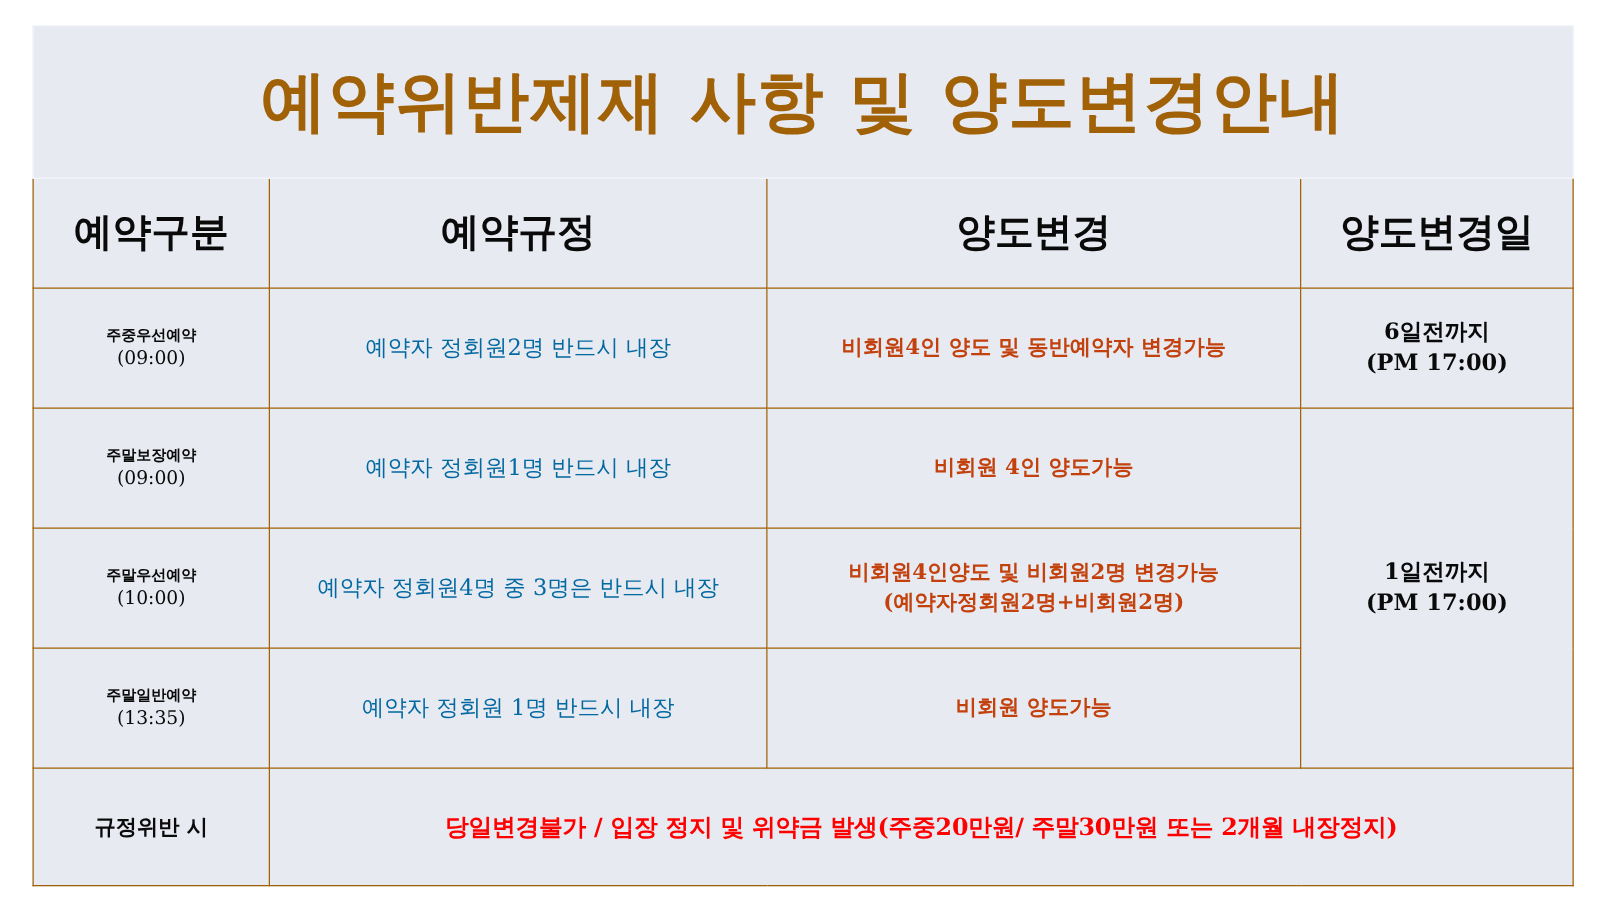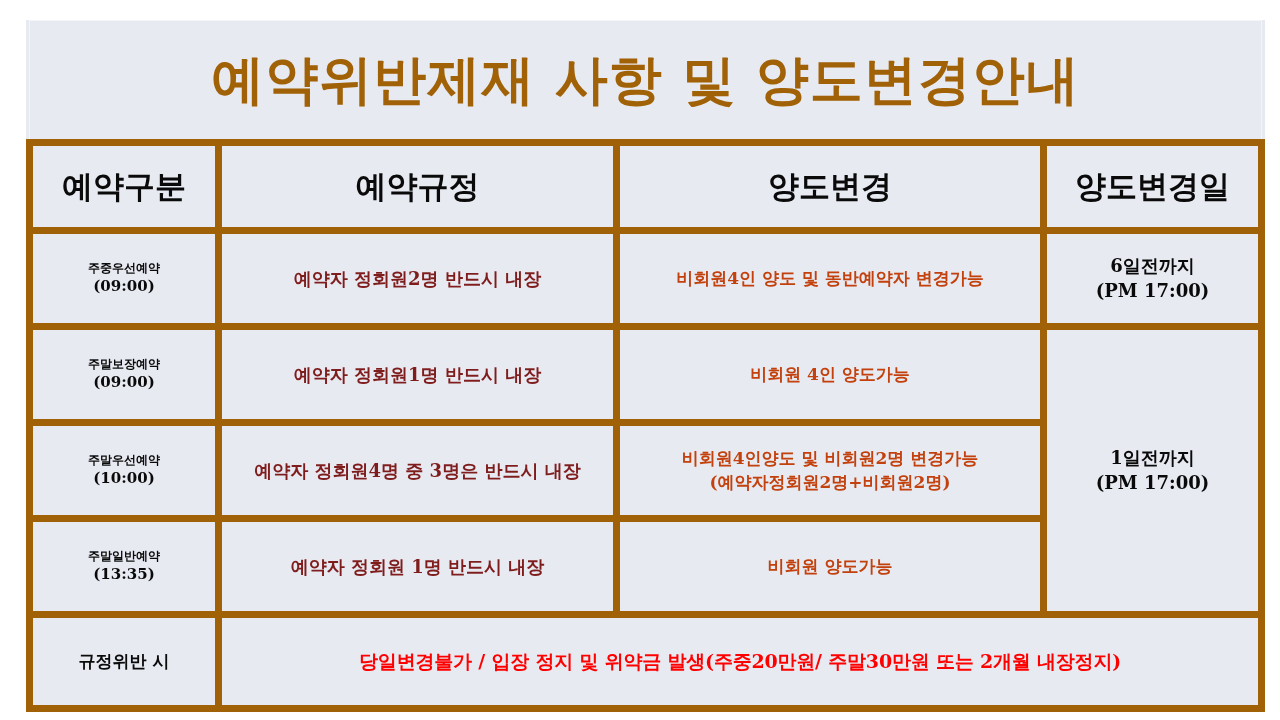--- a/index.html
+++ b/index.html
@@ -31,21 +31,21 @@
 
   table.notice {
     width: 100%;
     height: 100%;
     border-collapse: collapse;
     table-layout: fixed;
     background: #e8eaf2;
   }
 
   table.notice td {
-    border: 7px solid #a16207;
+    border: 1px solid #a16207;
     background: #e8eaf2;
     text-align: center;
     vertical-align: middle;
     color: #000000;
     padding: 2px 6px;
     box-sizing: border-box;
   }
 
   
   col.c1 { width: 189px; }
@@ -81,31 +81,31 @@
   
   .body-row td { height: 96px; }
   .cell-label {
     font-weight: bold;
     font-size: 12px;
     line-height: 1.35;
     color: #0a0a0a;
     white-space: nowrap;
   }
   .cell-sub {
-    font-weight: bold;
+    font-weight: normal;
     font-size: 15px;
     line-height: 1.35;
     color: #0a0a0a;
     white-space: nowrap;
   }
   .cell-rule {
-    font-weight: bold;
+    font-weight: normal;
     font-size: 18px;
     line-height: 1.4;
-    color: #7f1d1d;
+    color: #0369a1;
     white-space: nowrap;
   }
   .cell-transfer {
     font-weight: bold;
     font-size: 17px;
     line-height: 1.4;
     color: #c2410c;
     white-space: nowrap;
   }
   .cell-date {

